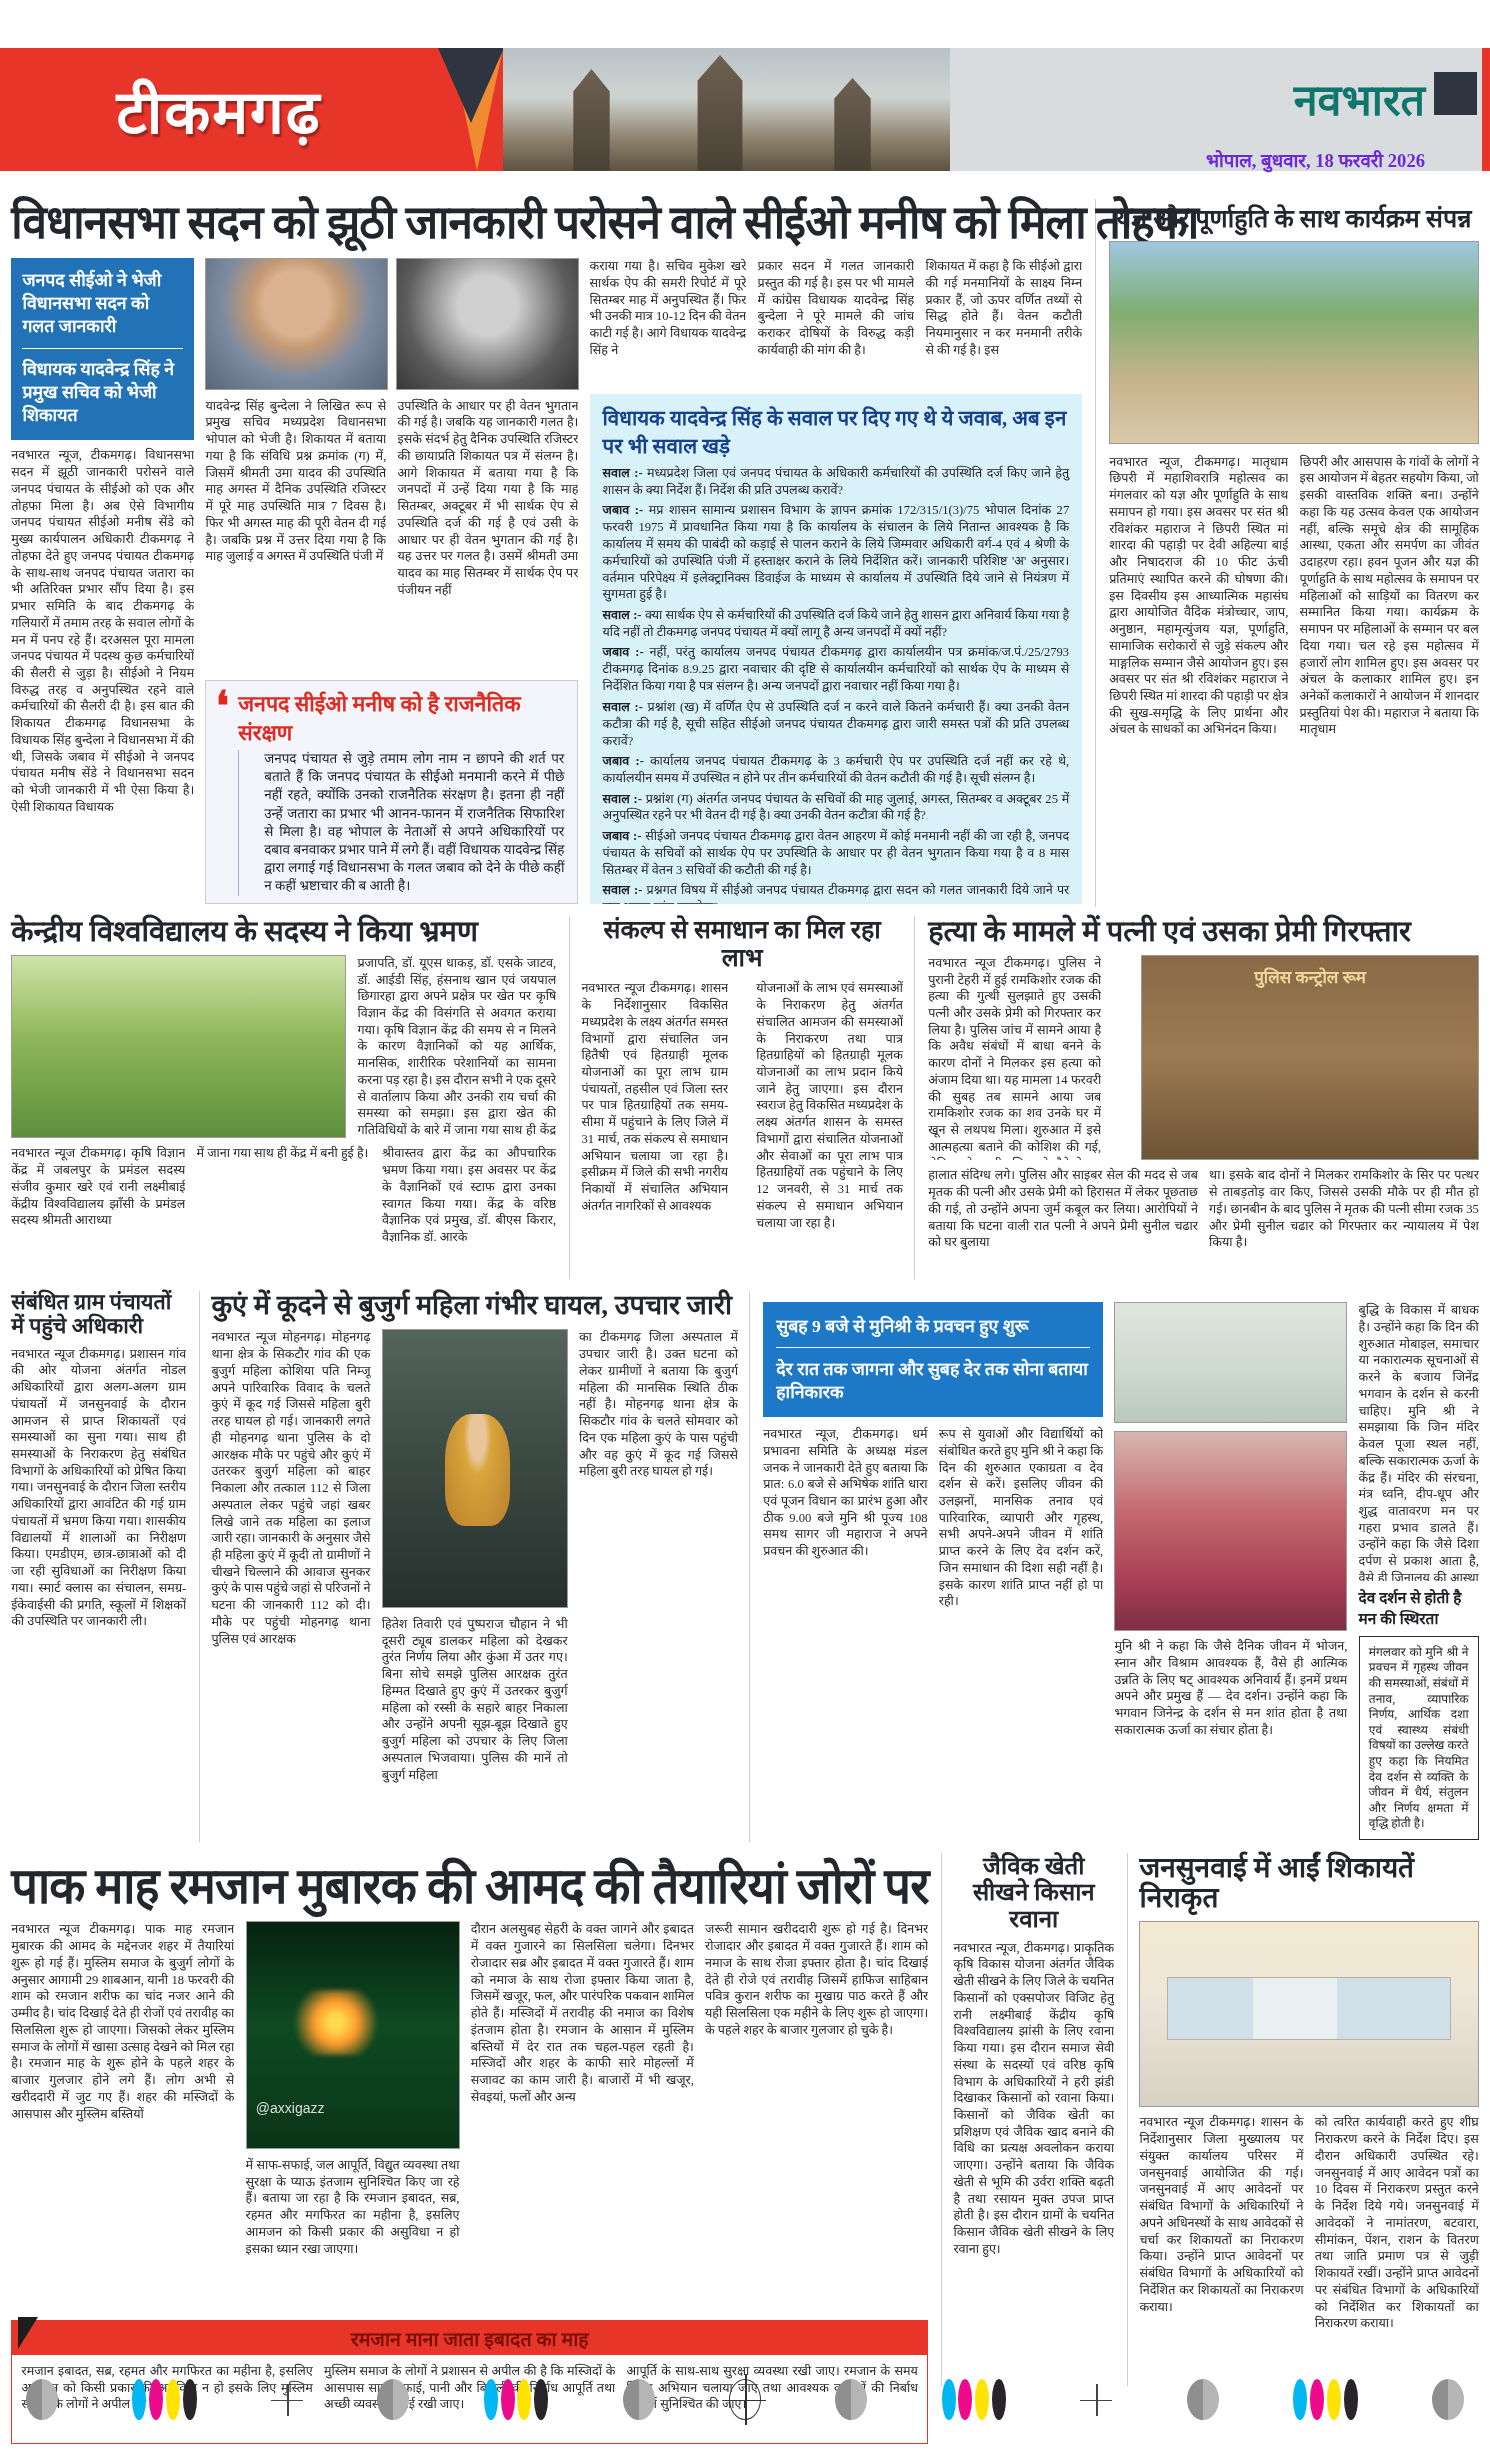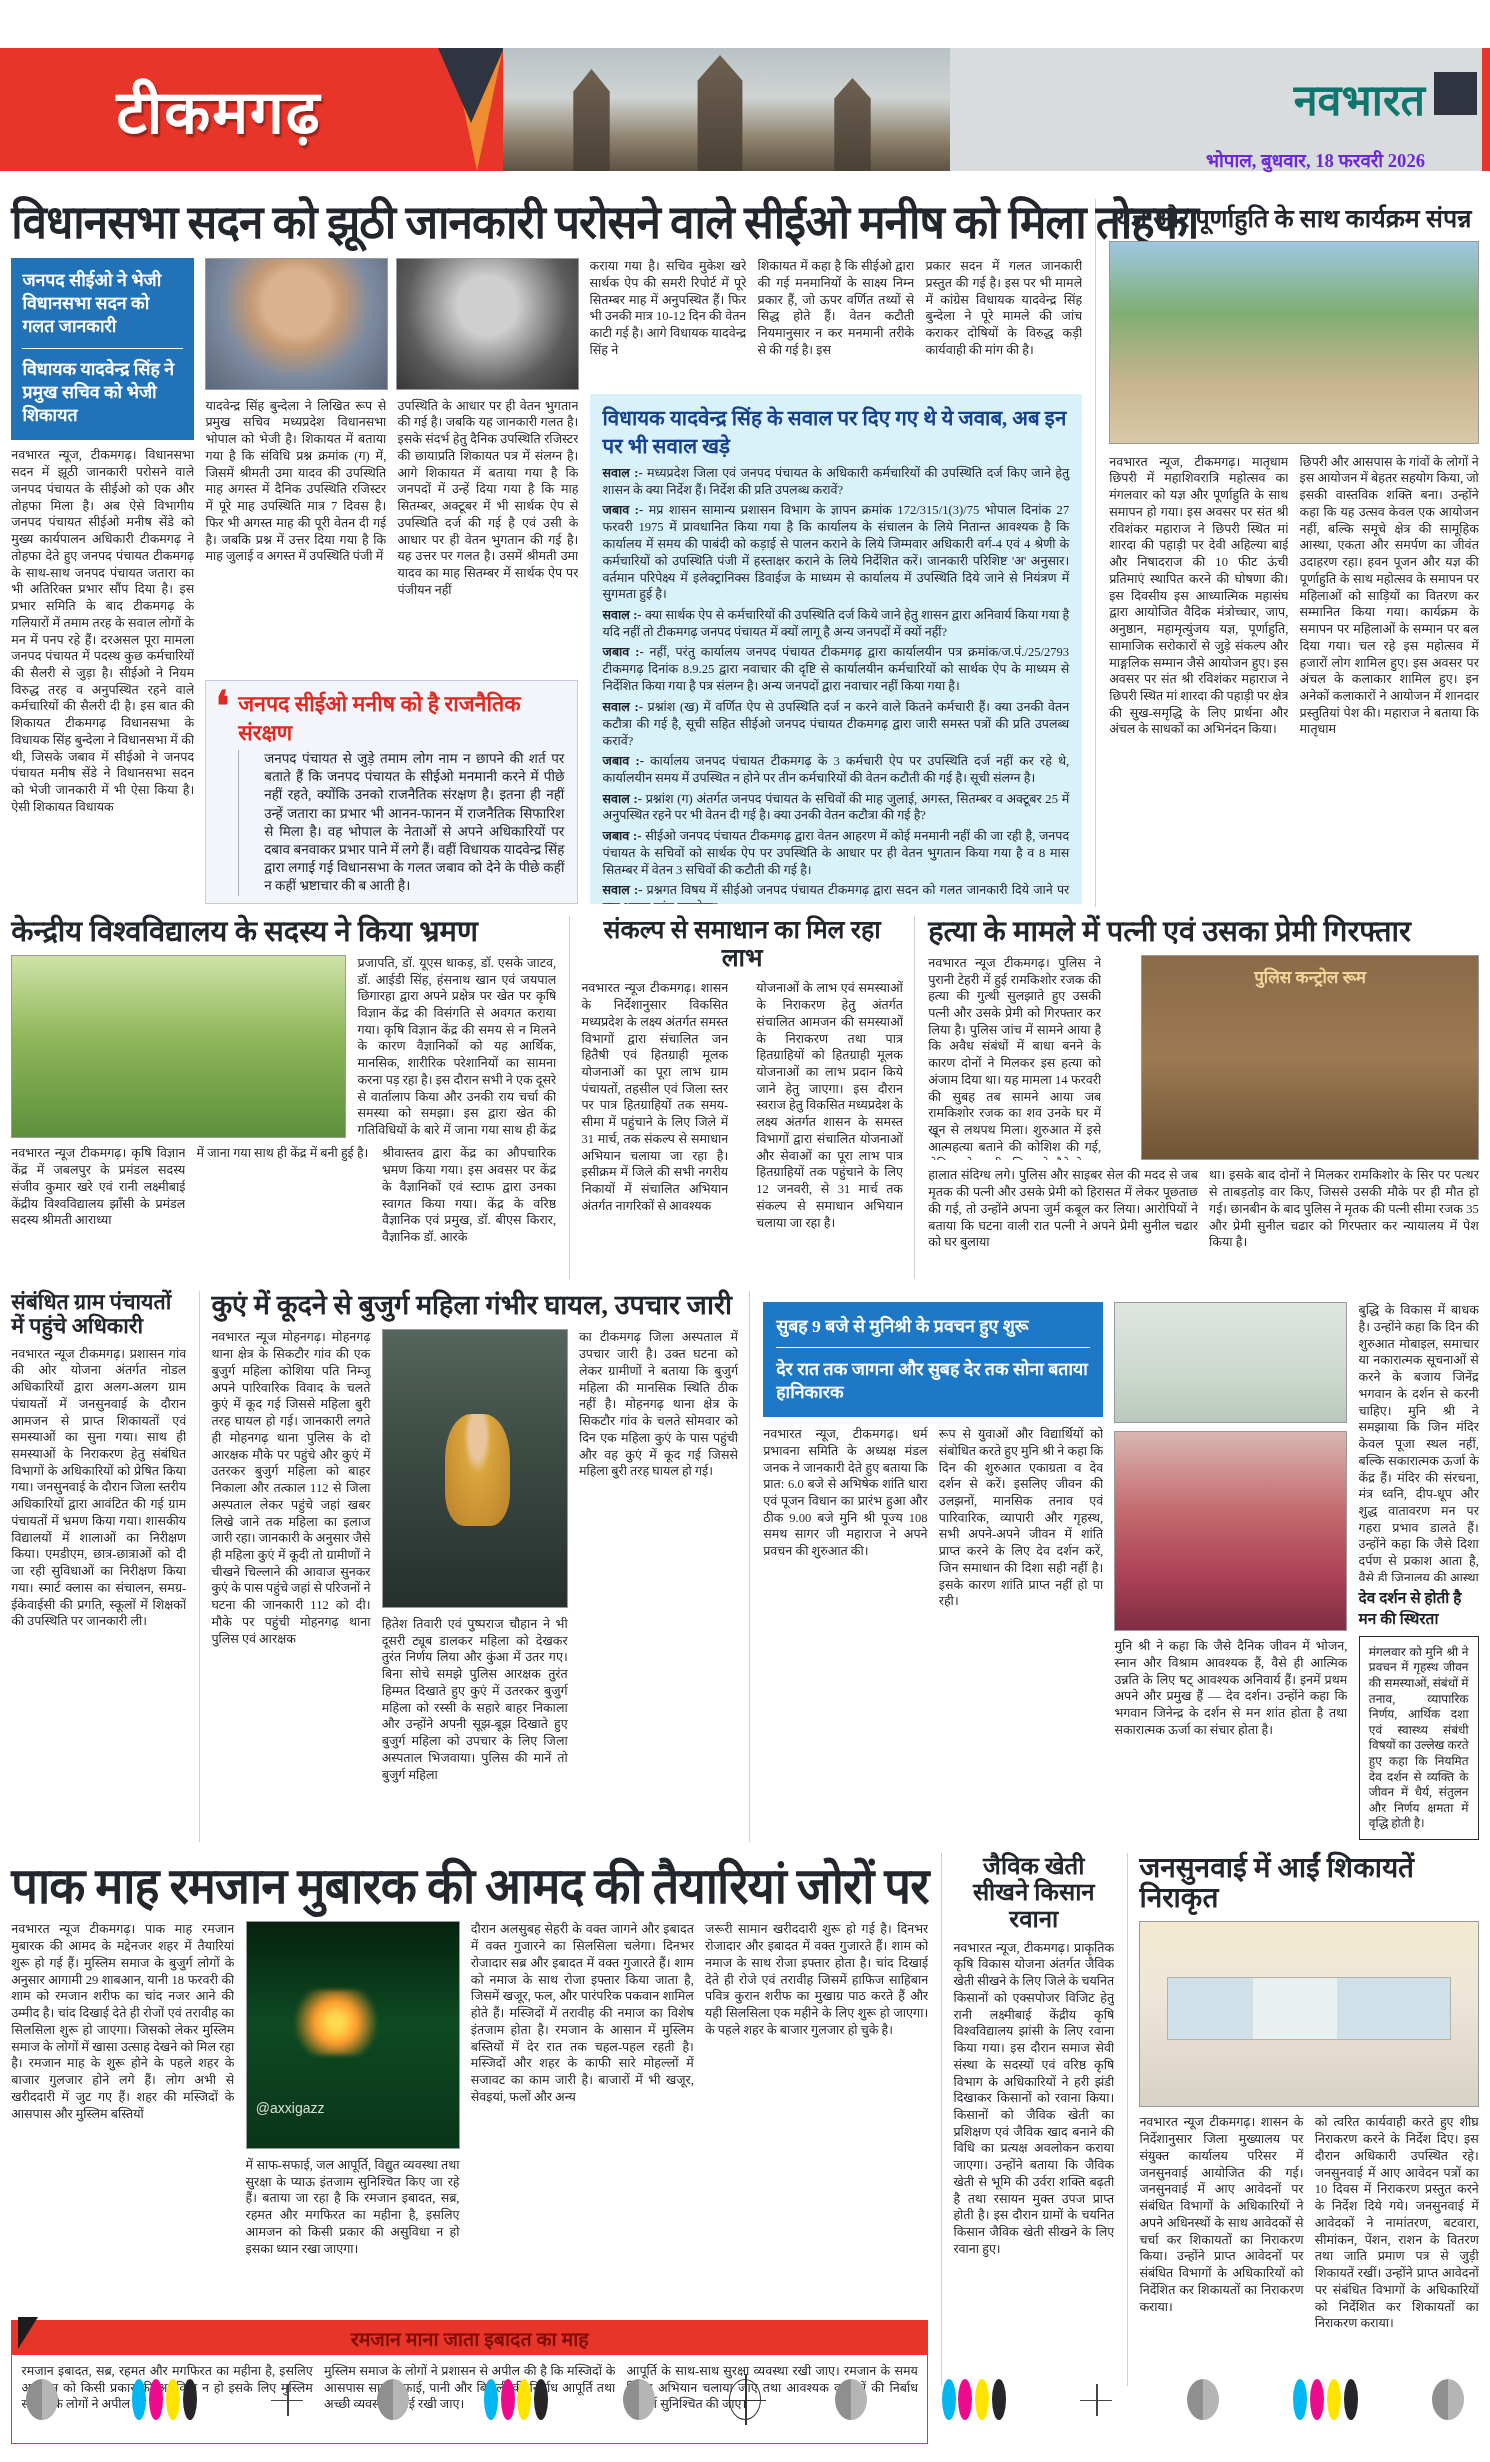--- a/index.html
+++ b/index.html
@@ -143,22 +143,22 @@
             <div>
               <div class="pull-title">जनपद सीईओ मनीष को है राजनैतिक संरक्षण</div>
               <div class="pull-body">जनपद पंचायत से जुड़े तमाम लोग नाम न छापने की शर्त पर बताते हैं कि जनपद पंचायत के सीईओ मनमानी करने में पीछे नहीं रहते, क्योंकि उनको राजनैतिक संरक्षण है। इतना ही नहीं उन्हें जतारा का प्रभार भी आनन-फानन में राजनैतिक सिफारिश से मिला है। वह भोपाल के नेताओं से अपने अधिकारियों पर दबाव बनवाकर प्रभार पाने में लगे हैं। वहीं विधायक यादवेन्द्र सिंह द्वारा लगाई गई विधानसभा के गलत जबाव को देने के पीछे कहीं न कहीं भ्रष्टाचार की ब आती है।</div>
             </div>
           </div>
         </div>
 
         <div style="flex:1; display:flex; flex-direction:column;">
           <div style="display:flex; gap:11.2px; height:130px;">
             <div class="tcol">कराया गया है। सचिव मुकेश खरे सार्थक ऐप की समरी रिपोर्ट में पूरे सितम्बर माह में अनुपस्थित हैं। फिर भी उनकी मात्र 10-12 दिन की वेतन काटी गई है। आगे विधायक यादवेन्द्र सिंह ने</div>
+            <div class="tcol">प्रकार सदन में गलत जानकारी प्रस्तुत की गई है। इस पर भी मामले में कांग्रेस विधायक यादवेन्द्र सिंह बुन्देला ने पूरे मामले की जांच कराकर दोषियों के विरुद्ध कड़ी कार्यवाही की मांग की है।</div>
             <div class="tcol">शिकायत में कहा है कि सीईओ द्वारा की गई मनमानियों के साक्ष्य निम्न प्रकार हैं, जो ऊपर वर्णित तथ्यों से सिद्ध होते हैं। वेतन कटौती नियमानुसार न कर मनमानी तरीके से की गई है। इस</div>
-            <div class="tcol">प्रकार सदन में गलत जानकारी प्रस्तुत की गई है। इस पर भी मामले में कांग्रेस विधायक यादवेन्द्र सिंह बुन्देला ने पूरे मामले की जांच कराकर दोषियों के विरुद्ध कड़ी कार्यवाही की मांग की है।</div>
           </div>
           <div class="qabox" style="margin-top:5.6px; flex:1;">
             <div class="qa-head">विधायक यादवेन्द्र सिंह के सवाल पर दिए गए थे ये जवाब, अब इन पर भी सवाल खड़े</div>
             <div class="qa-item"><b>सवाल :-</b> <span>मध्यप्रदेश जिला एवं जनपद पंचायत के अधिकारी कर्मचारियों की उपस्थिति दर्ज किए जाने हेतु शासन के क्या निर्देश हैं। निर्देश की प्रति उपलब्ध करावें?</span></div>
             <div class="qa-item"><b>जबाव :-</b> <span>मप्र शासन सामान्य प्रशासन विभाग के ज्ञापन क्रमांक 172/315/1(3)/75 भोपाल दिनांक 27 फरवरी 1975 में प्रावधानित किया गया है कि कार्यालय के संचालन के लिये नितान्त आवश्यक है कि कार्यालय में समय की पाबंदी को कड़ाई से पालन कराने के लिये जिम्मवार अधिकारी वर्ग-4 एवं 4 श्रेणी के कर्मचारियों को उपस्थिति पंजी में हस्ताक्षर कराने के लिये निर्देशित करें। जानकारी परिशिष्ट 'अ' अनुसार। वर्तमान परिपेक्ष्य में इलेक्ट्रानिक्स डिवाईज के माध्यम से कार्यालय में उपस्थिति दिये जाने से नियंत्रण में सुगमता हुई है।</span></div>
             <div class="qa-item"><b>सवाल :-</b> <span>क्या सार्थक ऐप से कर्मचारियों की उपस्थिति दर्ज किये जाने हेतु शासन द्वारा अनिवार्य किया गया है यदि नहीं तो टीकमगढ़ जनपद पंचायत में क्यों लागू है अन्य जनपदों में क्यों नहीं?</span></div>
             <div class="qa-item"><b>जबाव :-</b> <span>नहीं, परंतु कार्यालय जनपद पंचायत टीकमगढ़ द्वारा कार्यालयीन पत्र क्रमांक/ज.पं./25/2793 टीकमगढ़ दिनांक 8.9.25 द्वारा नवाचार की दृष्टि से कार्यालयीन कर्मचारियों को सार्थक ऐप के माध्यम से निर्देशित किया गया है पत्र संलग्न है। अन्य जनपदों द्वारा नवाचार नहीं किया गया है।</span></div>
             <div class="qa-item"><b>सवाल :-</b> <span>प्रश्नांश (ख) में वर्णित ऐप से उपस्थिति दर्ज न करने वाले कितने कर्मचारी हैं। क्या उनकी वेतन कटौत्रा की गई है, सूची सहित सीईओ जनपद पंचायत टीकमगढ़ द्वारा जारी समस्त पत्रों की प्रति उपलब्ध करावें?</span></div>
             <div class="qa-item"><b>जबाव :-</b> <span>कार्यालय जनपद पंचायत टीकमगढ़ के 3 कर्मचारी ऐप पर उपस्थिति दर्ज नहीं कर रहे थे, कार्यालयीन समय में उपस्थित न होने पर तीन कर्मचारियों की वेतन कटौती की गई है। सूची संलग्न है।</span></div>
             <div class="qa-item"><b>सवाल :-</b> <span>प्रश्नांश (ग) अंतर्गत जनपद पंचायत के सचिवों की माह जुलाई, अगस्त, सितम्बर व अक्टूबर 25 में अनुपस्थित रहने पर भी वेतन दी गई है। क्या उनकी वेतन कटौत्रा की गई है?</span></div>

